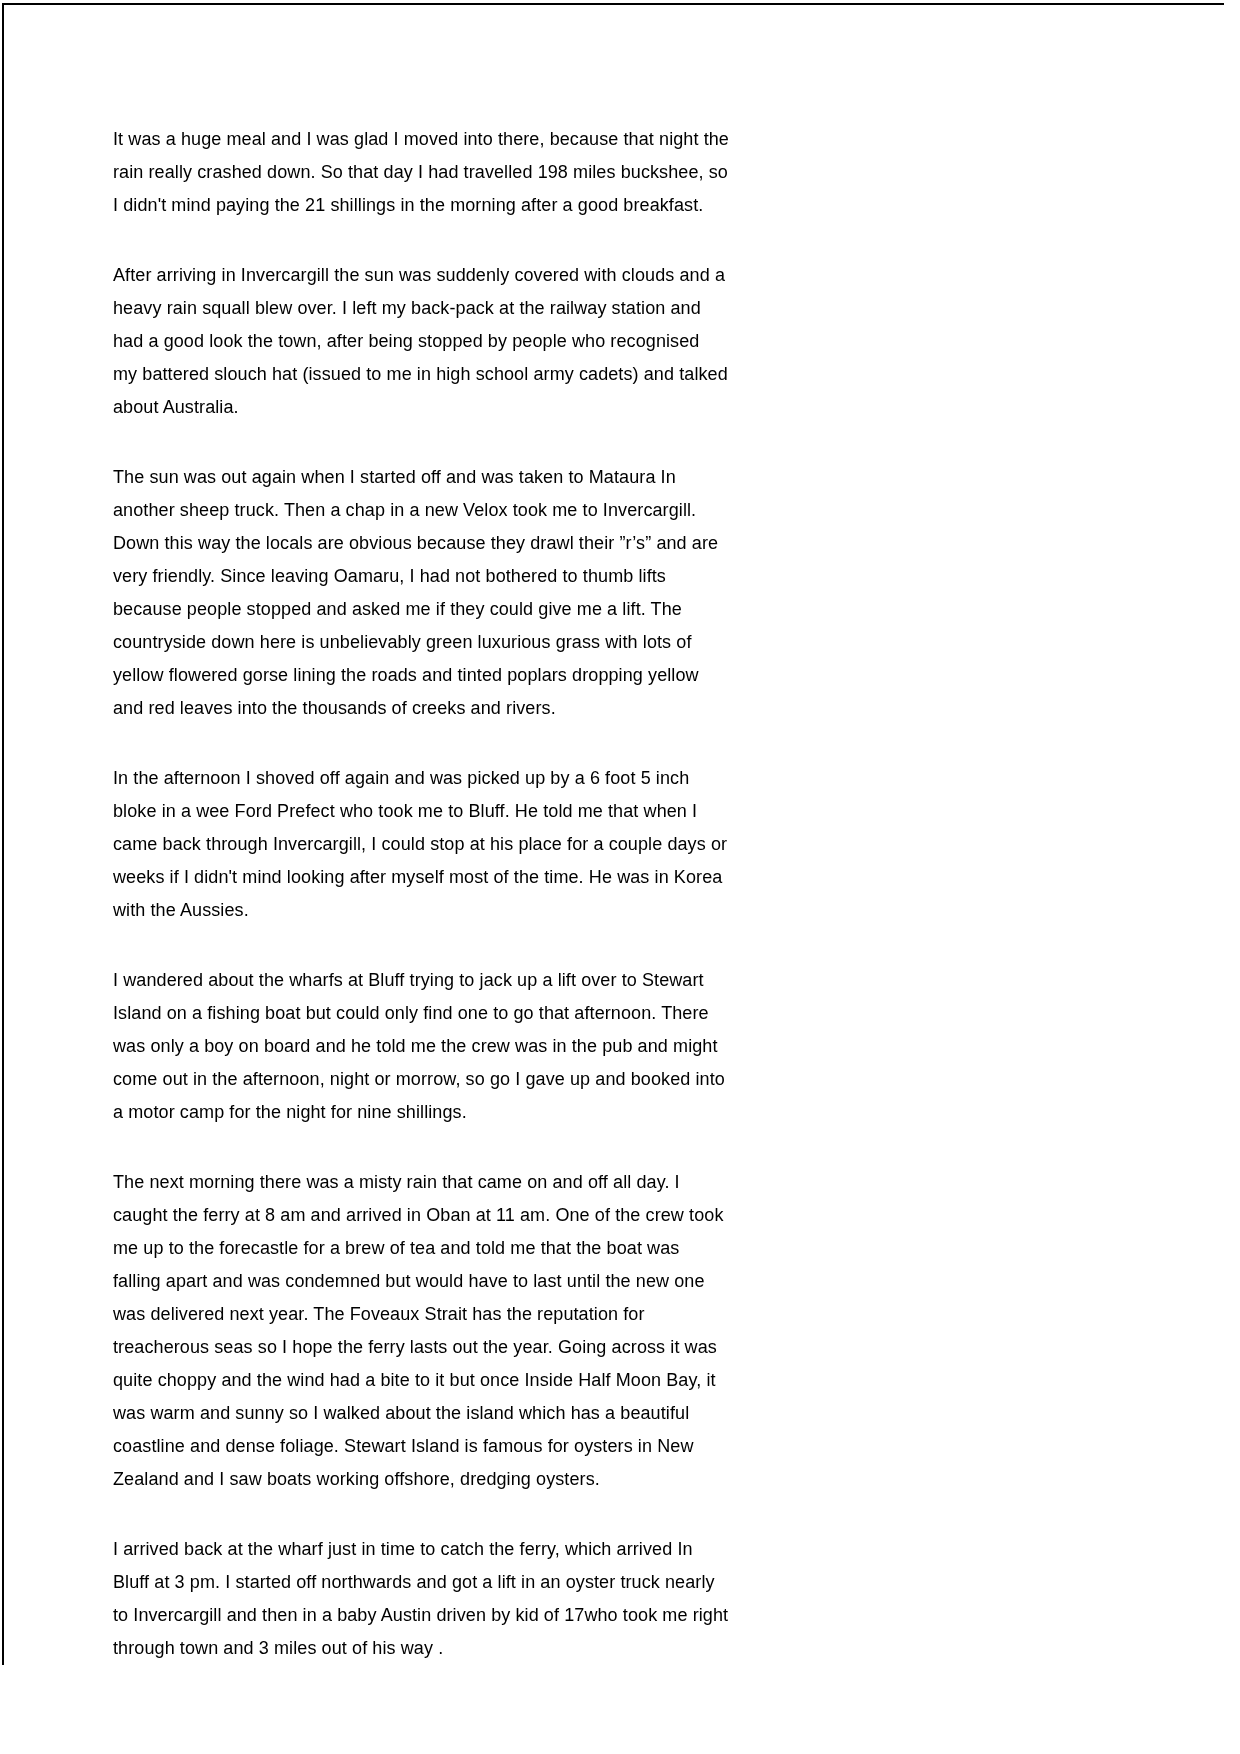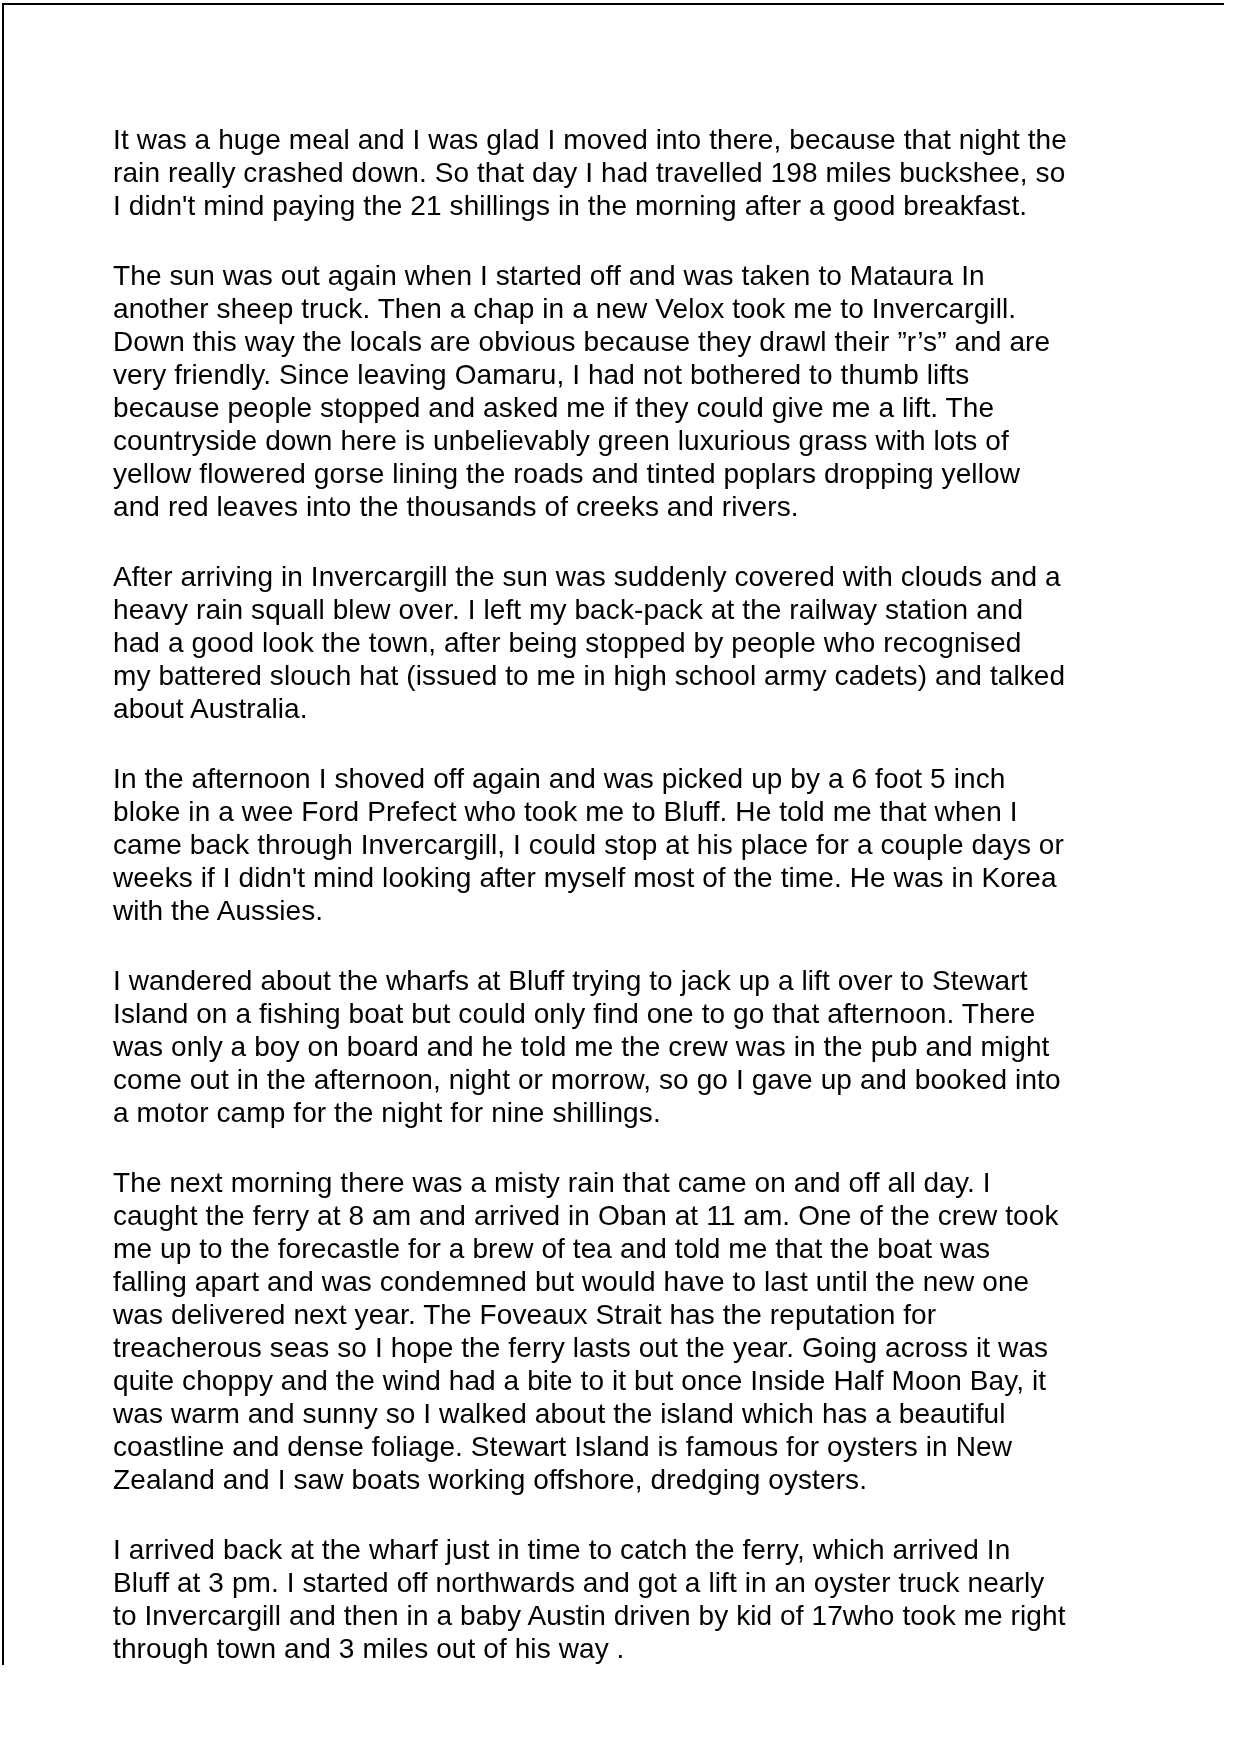--- a/index.html
+++ b/index.html
@@ -26,48 +26,48 @@
   }
   .text-content {
     position: absolute;
     left: 113px;
     top: 123px;
     width: 1010px;
     color: #000000;
   }
   .text-content p {
     margin: 0 0 37px 0;
-    font-size: 28px;
+    font-size: 18px;
     line-height: 33px;
     white-space: pre-line;
     letter-spacing: 0.1px;
   }
 </style>
 </head>
 <body>
 
 <div class="page-border"></div>
 
 <div class="text-content">
   <p>It was a huge meal and I was glad I moved into there, because that night the
 rain really crashed down. So that day I had travelled 198 miles buckshee, so
 I didn't mind paying the 21 shillings in the morning after a good breakfast.</p>
+  <p>After arriving in Invercargill the sun was suddenly covered with clouds and a
+heavy rain squall blew over. I left my back-pack at the railway station and
+had a good look the town, after being stopped by people who recognised
+my battered slouch hat (issued to me in high school army cadets) and talked
+about Australia.</p>
   <p>The sun was out again when I started off and was taken to Mataura In
 another sheep truck. Then a chap in a new Velox took me to Invercargill.
 Down this way the locals are obvious because they drawl their ”r’s” and are
 very friendly. Since leaving Oamaru, I had not bothered to thumb lifts
 because people stopped and asked me if they could give me a lift. The
 countryside down here is unbelievably green luxurious grass with lots of
 yellow flowered gorse lining the roads and tinted poplars dropping yellow
 and red leaves into the thousands of creeks and rivers.</p>
-  <p>After arriving in Invercargill the sun was suddenly covered with clouds and a
-heavy rain squall blew over. I left my back-pack at the railway station and
-had a good look the town, after being stopped by people who recognised
-my battered slouch hat (issued to me in high school army cadets) and talked
-about Australia.</p>
   <p>In the afternoon I shoved off again and was picked up by a 6 foot 5 inch
 bloke in a wee Ford Prefect who took me to Bluff. He told me that when I
 came back through Invercargill, I could stop at his place for a couple days or
 weeks if I didn't mind looking after myself most of the time. He was in Korea
 with the Aussies.</p>
   <p>I wandered about the wharfs at Bluff trying to jack up a lift over to Stewart
 Island on a fishing boat but could only find one to go that afternoon. There
 was only a boy on board and he told me the crew was in the pub and might
 come out in the afternoon, night or morrow, so go I gave up and booked into
 a motor camp for the night for nine shillings.</p>

